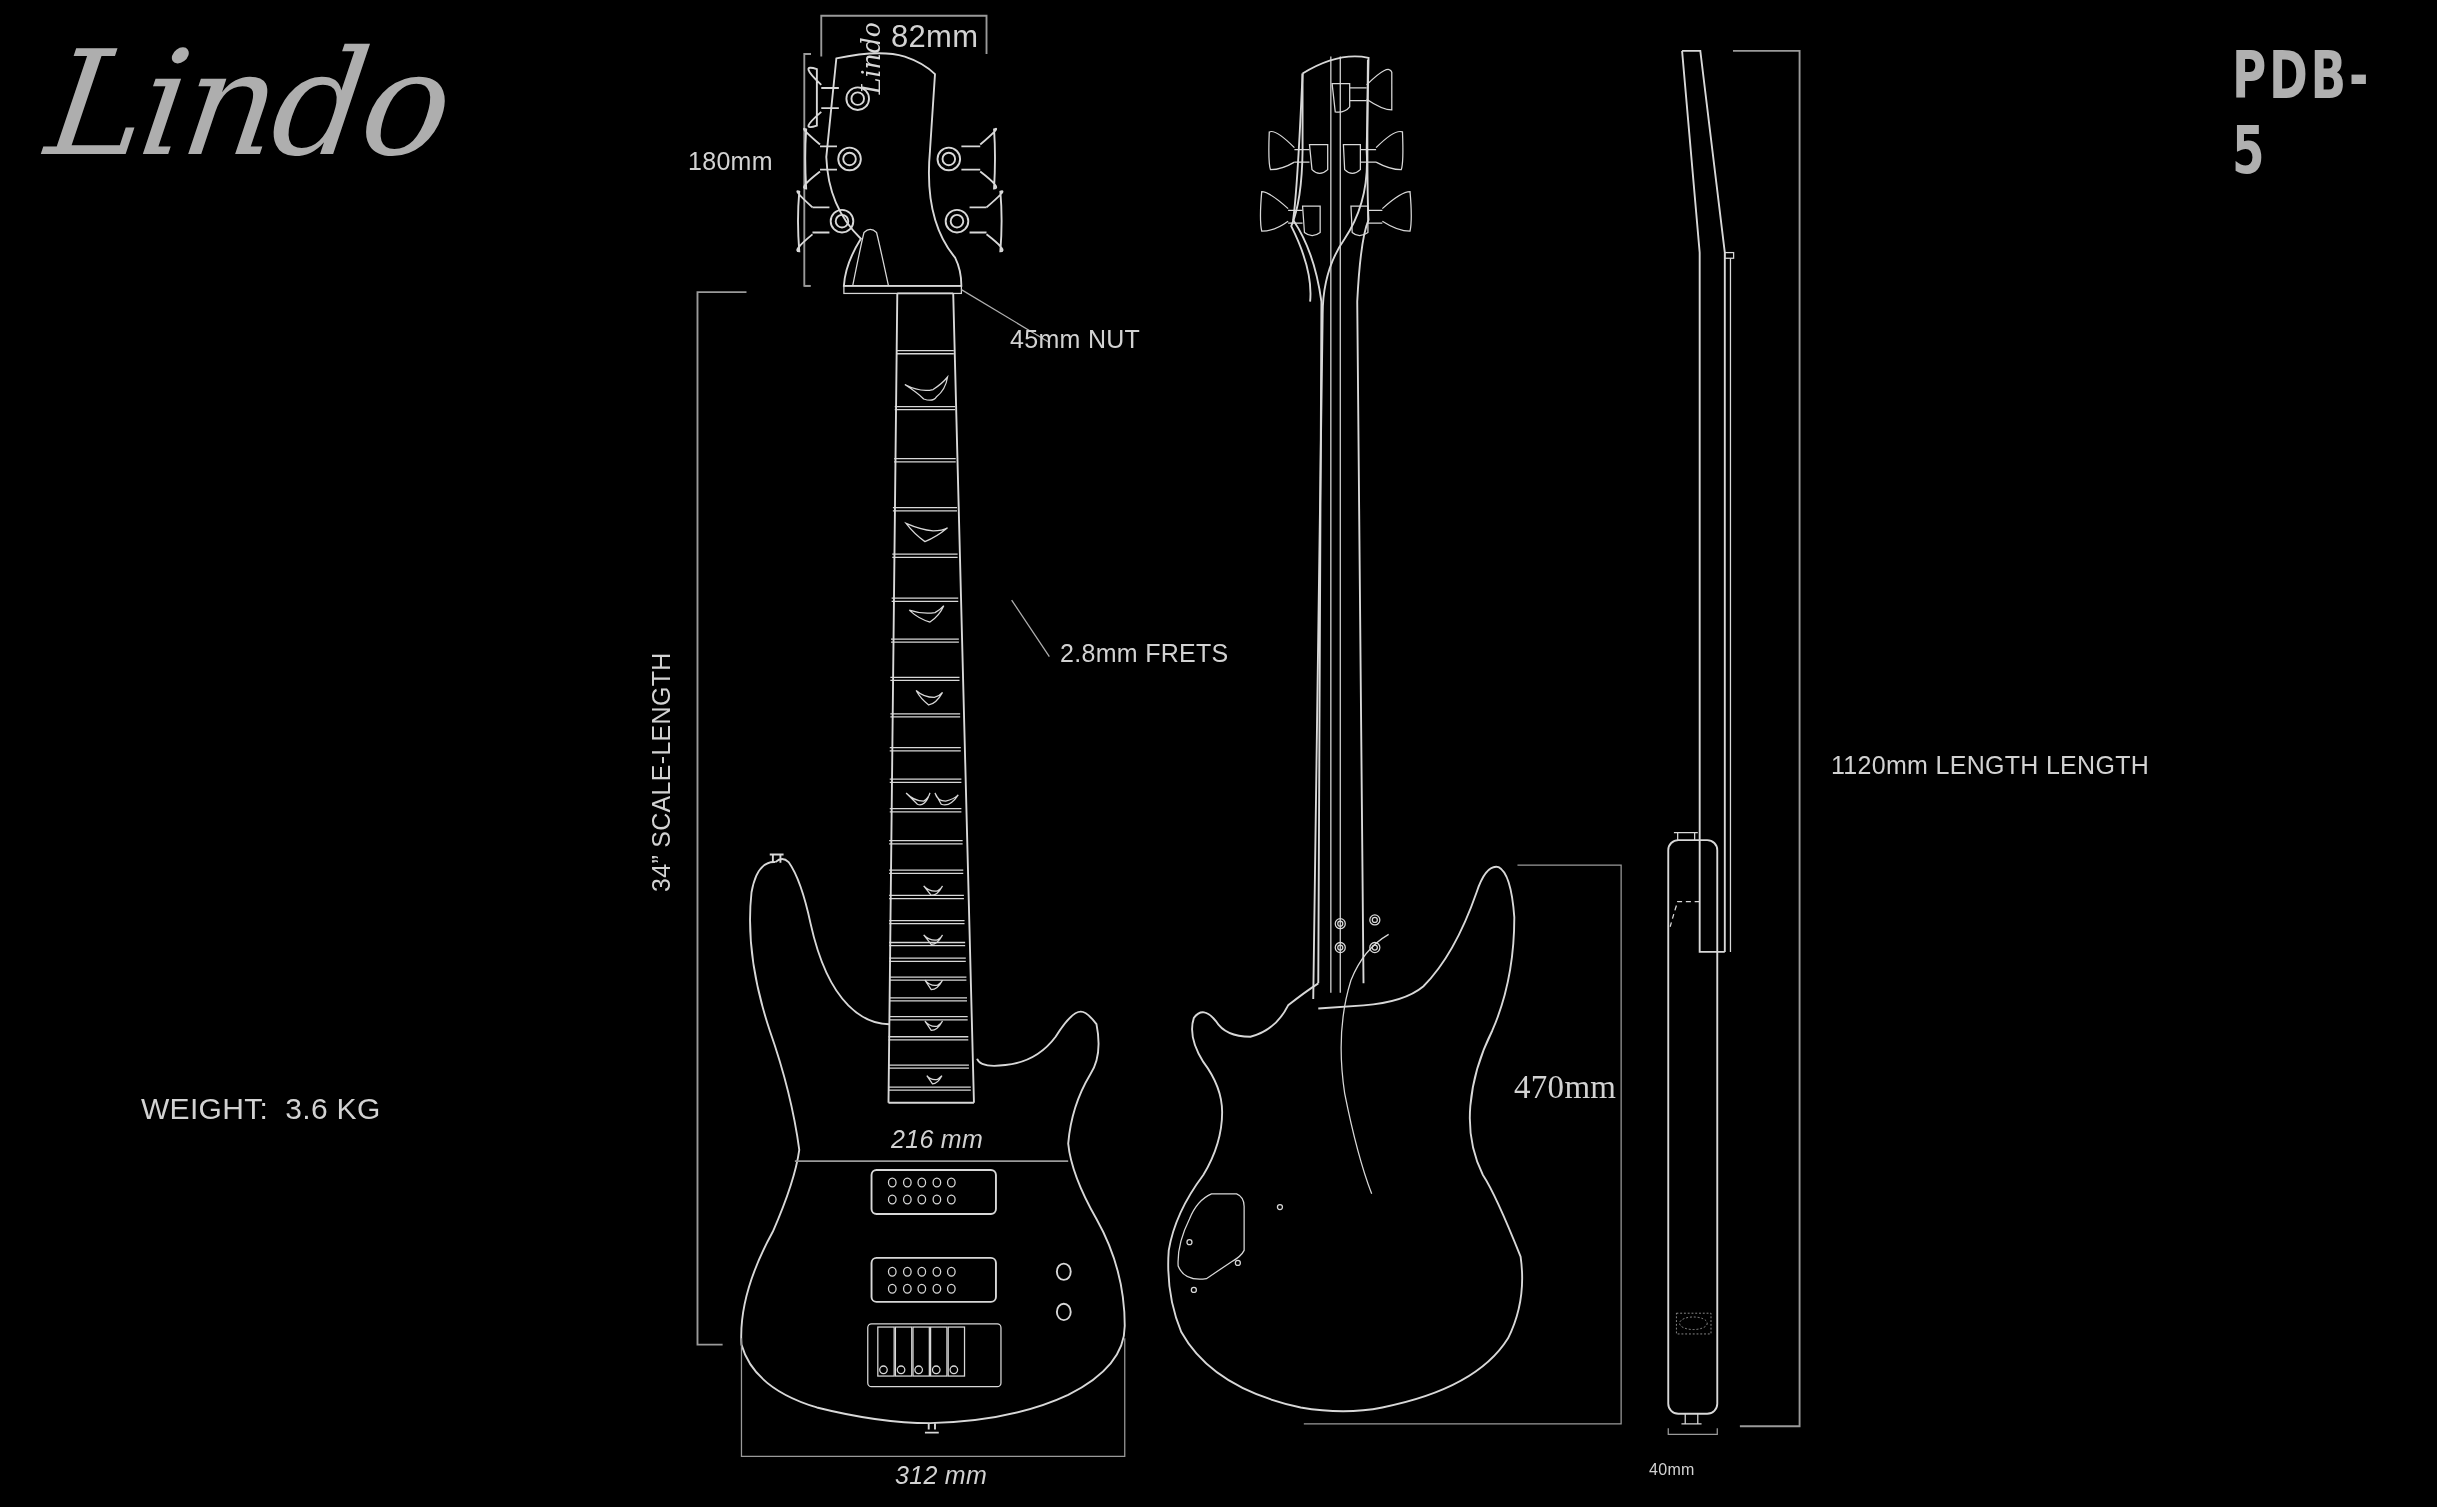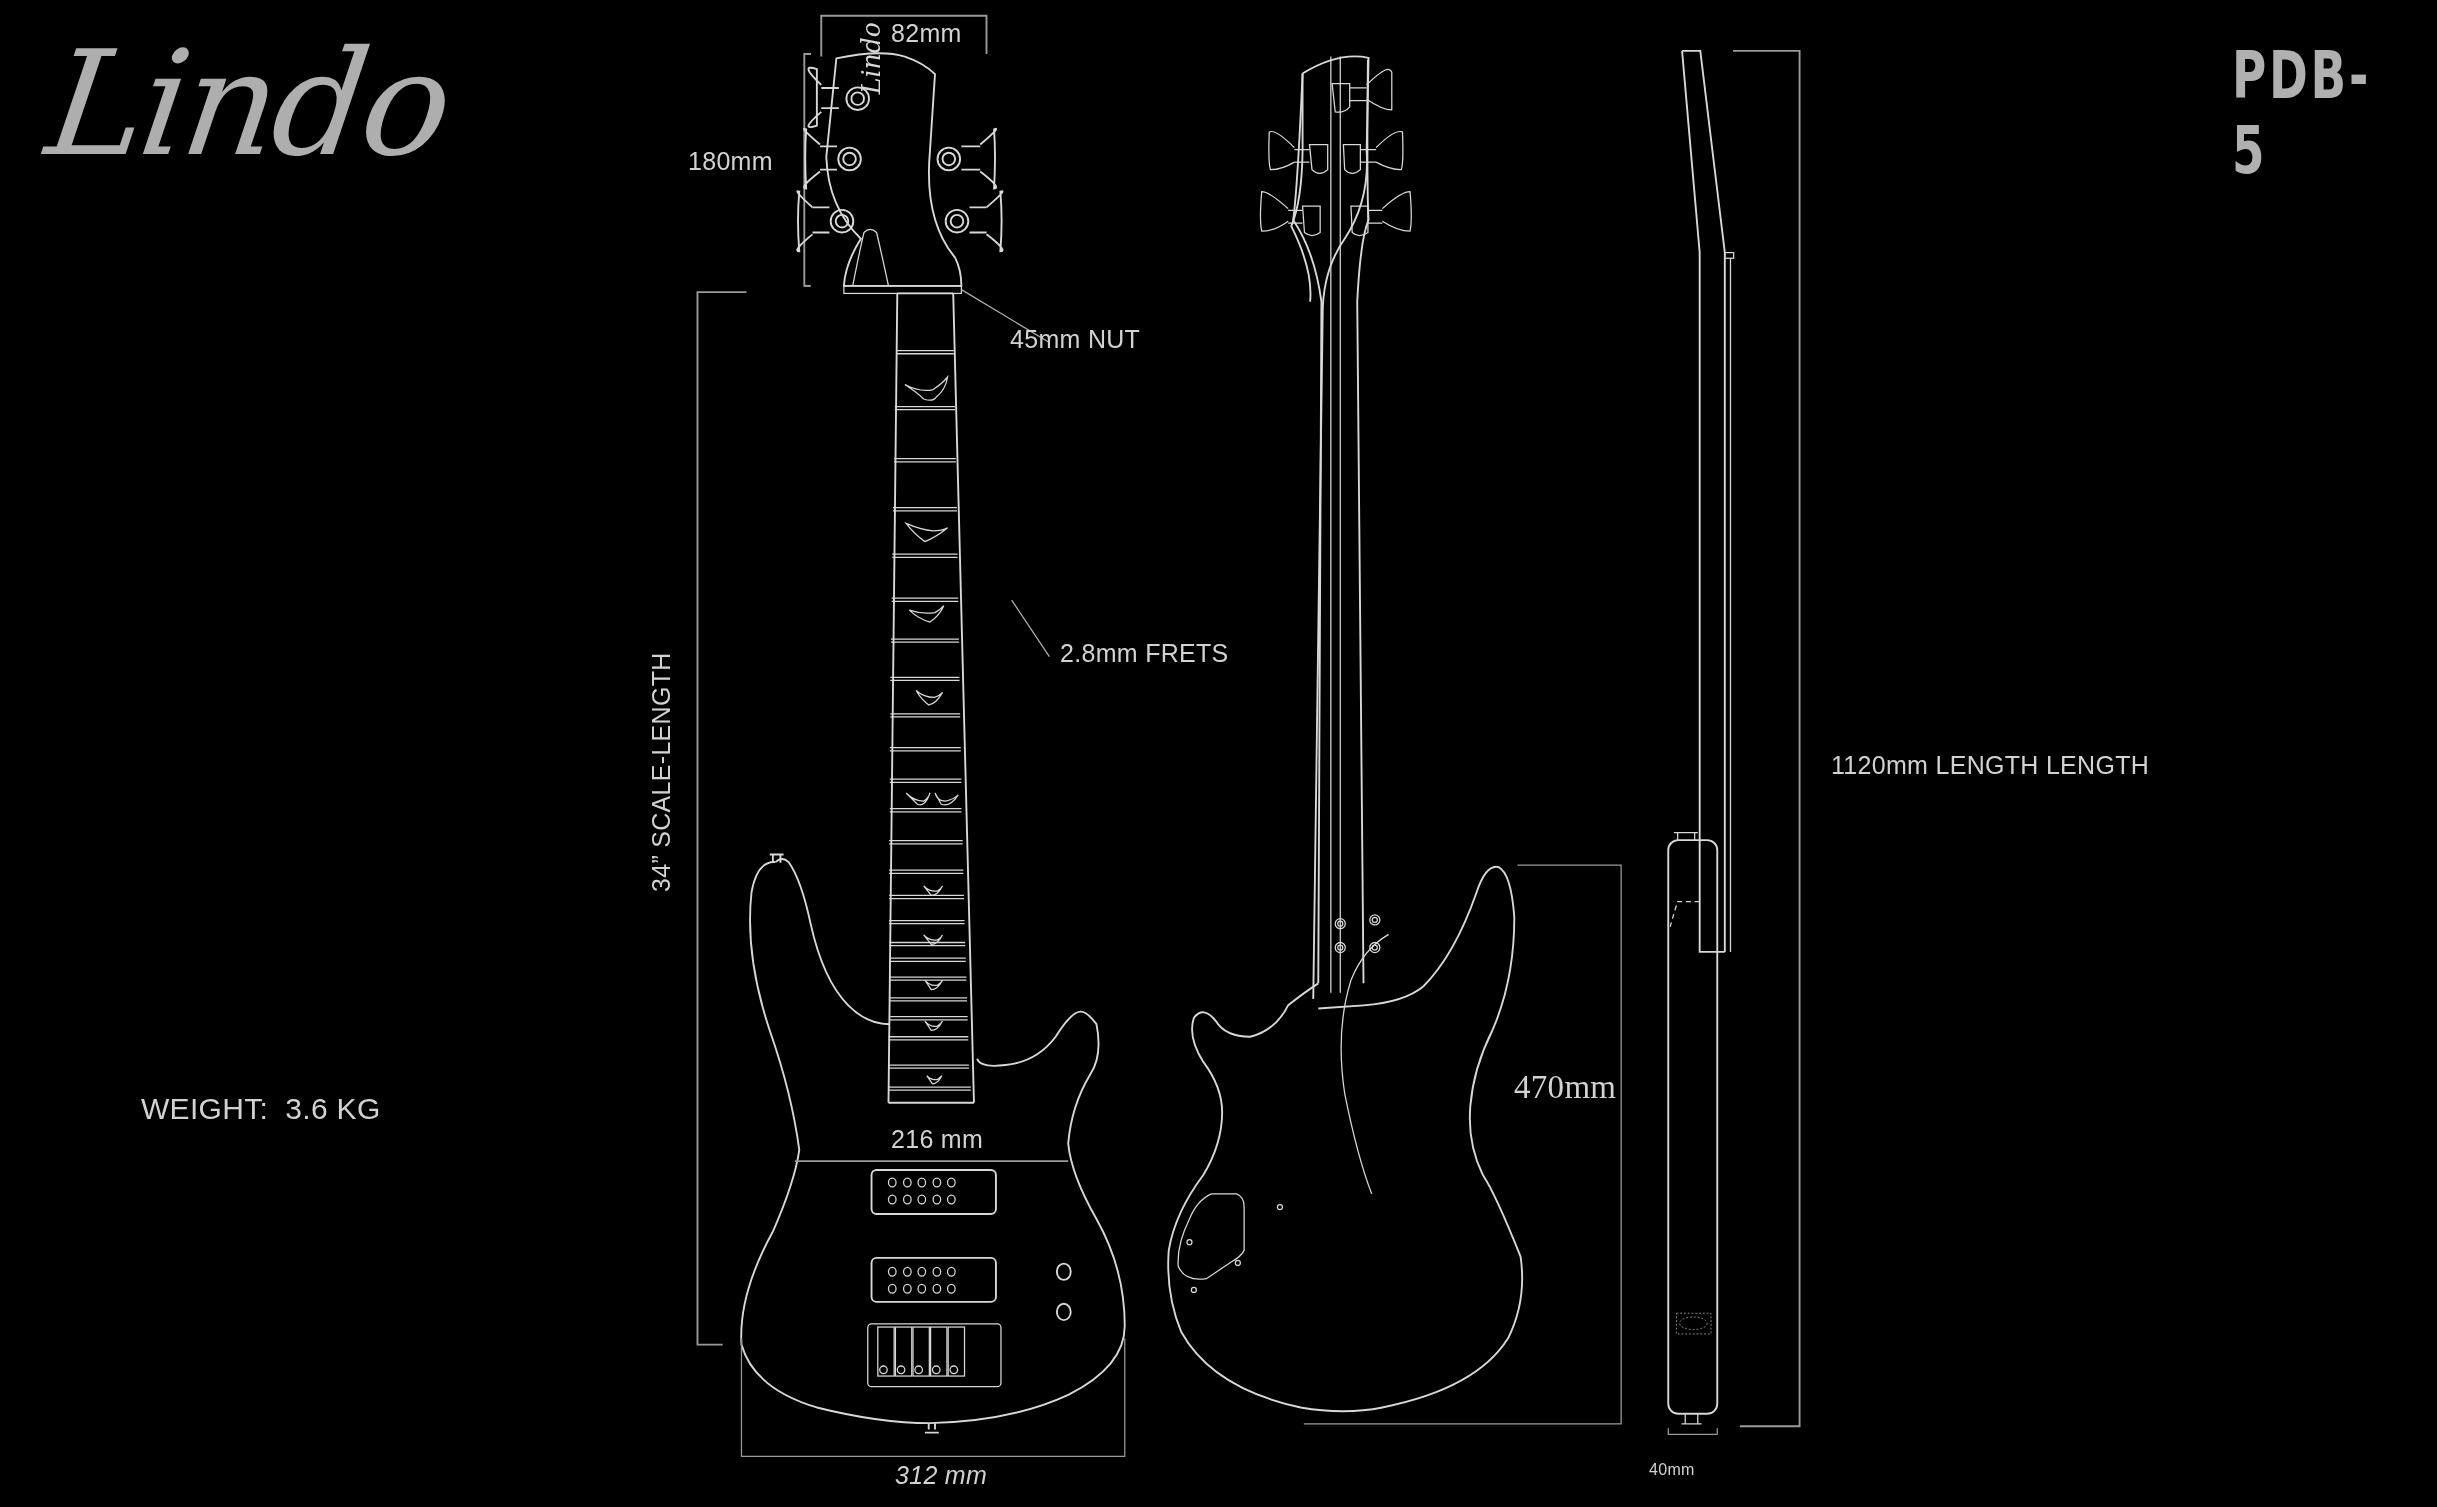--- a/index.html
+++ b/index.html
@@ -253,24 +253,24 @@
     <path d="M2705 1435 H2670 Q2665 1450 2658 1475" stroke-dasharray="8 6" stroke-width="2"></path>
     <rect x="2668" y="2090" width="55" height="33" stroke-dasharray="3 3" stroke-width="1"></rect>
     <ellipse cx="2695" cy="2106" rx="22" ry="10" stroke-dasharray="3 3" stroke-width="1"></ellipse>
 
     <path d="M2655 2273 V2283 H2733 V2273" stroke="#9a9a9a" stroke-width="2"></path>
 
     <path d="M2758 81 H2864 V2270 H2769" stroke="#9a9a9a" stroke-width="3"></path>
   </g>
 </svg>
 
-<div class="lbl" style="left:891px;top:19px;font-size:25px;">82mm</div>
+<div class="lbl" style="left:891px;top:19px;font-size:31px;">82mm</div>
 <div class="lbl" style="left:688px;top:147px;font-size:25px;">180mm</div>
 <div class="lbl" style="left:1010px;top:325px;font-size:25px;">45mm NUT</div>
 <div class="lbl" style="left:1060px;top:639px;font-size:25px;">2.8mm FRETS</div>
 <div class="lbl" style="left:647px;top:892px;font-size:25px;transform:rotate(-90deg);transform-origin:0 0;">34” SCALE-LENGTH</div>
-<div class="lbl" style="left:891px;top:1125px;font-size:25px;">216 mm</div>
+<div class="lbl" style="left:891px;top:1125px;font-size:25px;font-style:italic;">216 mm</div>
 <div class="lbl" style="left:895px;top:1461px;font-size:25px;font-style:italic;">312 mm</div>
 <div class="lbl" style="left:1514px;top:1069px;font-size:33px;font-family:Liberation Serif, serif;">470mm</div>
 <div class="lbl" style="left:1831px;top:751px;font-size:25px;">1120mm LENGTH LENGTH</div>
 <div class="lbl" style="left:1649px;top:1461px;font-size:16px;">40mm</div>
 <div class="lbl" style="left:141px;top:1092px;font-size:30px;white-space:pre;text-align:center;">WEIGHT:  3.6 KG</div>
 
 
 </body></html>

